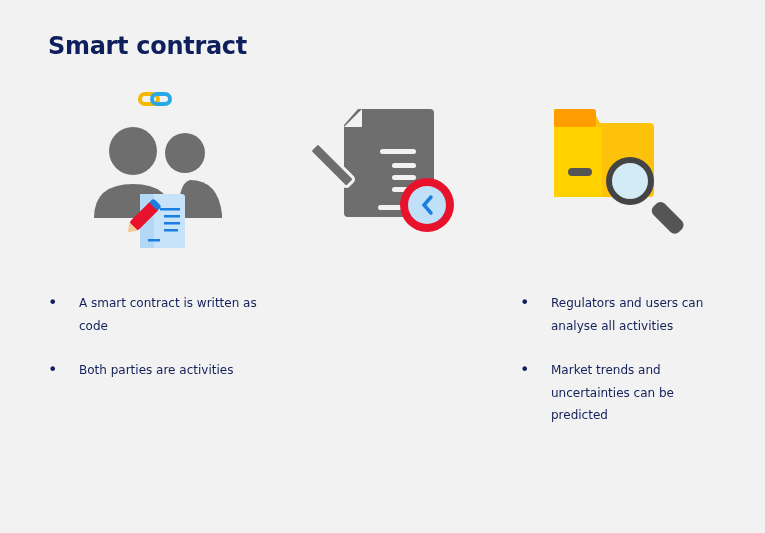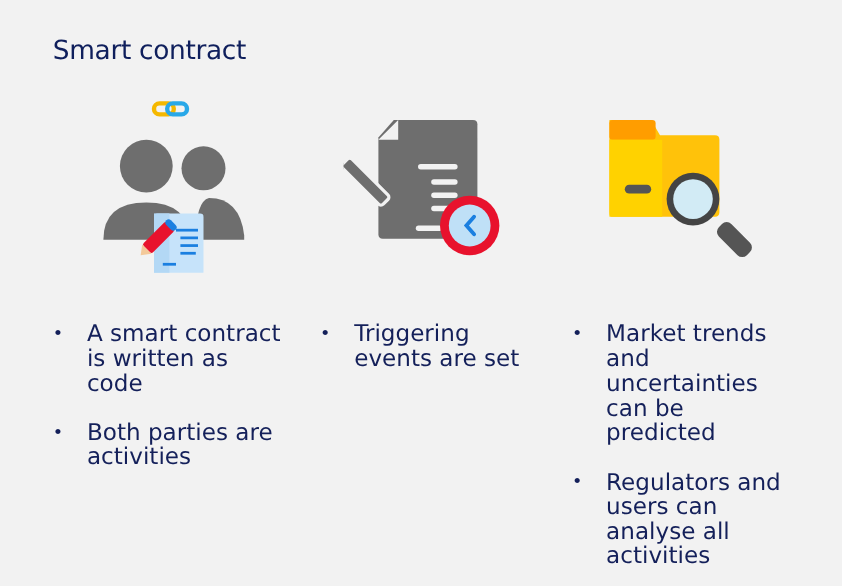--- a/index.html
+++ b/index.html
@@ -1,20 +1,20 @@
 <!DOCTYPE html>
 <html><head>
 <meta charset="utf-8">
 <style>
   html, body { margin:0; padding:0; }
   body { width:765px; height:533px; background:#f2f2f2; position:relative; overflow:hidden;
          font-family:"DejaVu Sans", sans-serif; color:#14205a; }
-  .title { position:absolute; left:48px; top:32px; font-size:24px; font-weight:normal; color:#0f1f5c; letter-spacing:-0.3px; }
+  .title { position:absolute; left:48px; top:32px; font-size:24px; font-weight:bold; color:#0f1f5c; letter-spacing:-0.3px; }
   .icon { position:absolute; }
-  .col { position:absolute; top:292px; font-size:21px; line-height:22.5px; color:#14205a; }
+  .col { position:absolute; top:292px; font-size:12px; line-height:22.5px; color:#14205a; }
   .col ul { list-style:none; margin:0; padding:0; }
   .col li { position:relative; padding-left:31px; margin-bottom:22px; }
   .col li::before { content:"•"; position:absolute; left:0; top:0; font-size:16px; }
   .c1 { left:48px; width:210px; }
   .c2 { left:291px; width:210px; }
   .c3 { left:520px; width:200px; }
 </style>
 </head>
 <body>
 
@@ -72,21 +72,20 @@
 </svg>
 
 <div class="col c1">
     <ul>
   <li>A smart contract is written as code</li>
   <li>Both parties are activities</li>
 </ul>
   </div>
 <div class="col c2">
     <ul>
-  <li>Triggering events are set</li>
 </ul>
   </div>
 <div class="col c3">
     <ul>
+  <li>Regulators and users can analyse all activities</li>
   <li>Market trends and uncertainties can be predicted</li>
-  <li>Regulators and users can analyse all activities</li>
 </ul>
   </div>
 
 </body></html>

